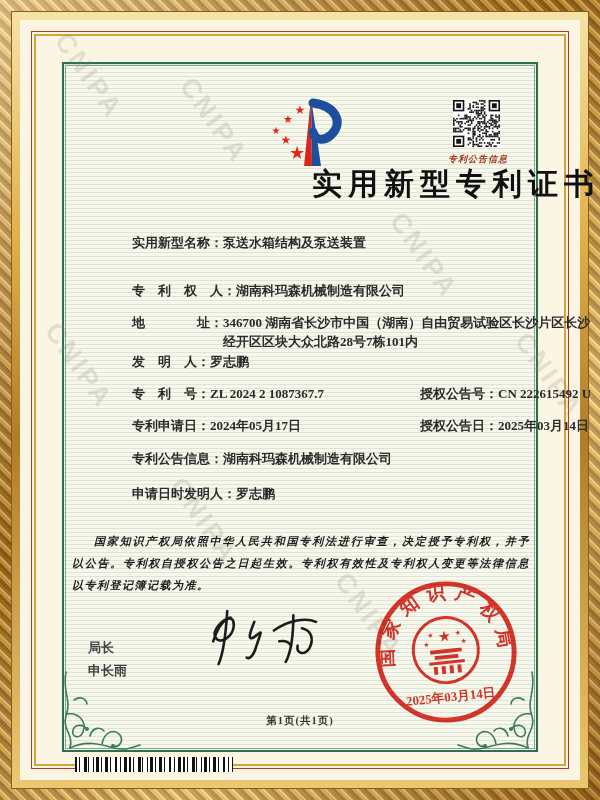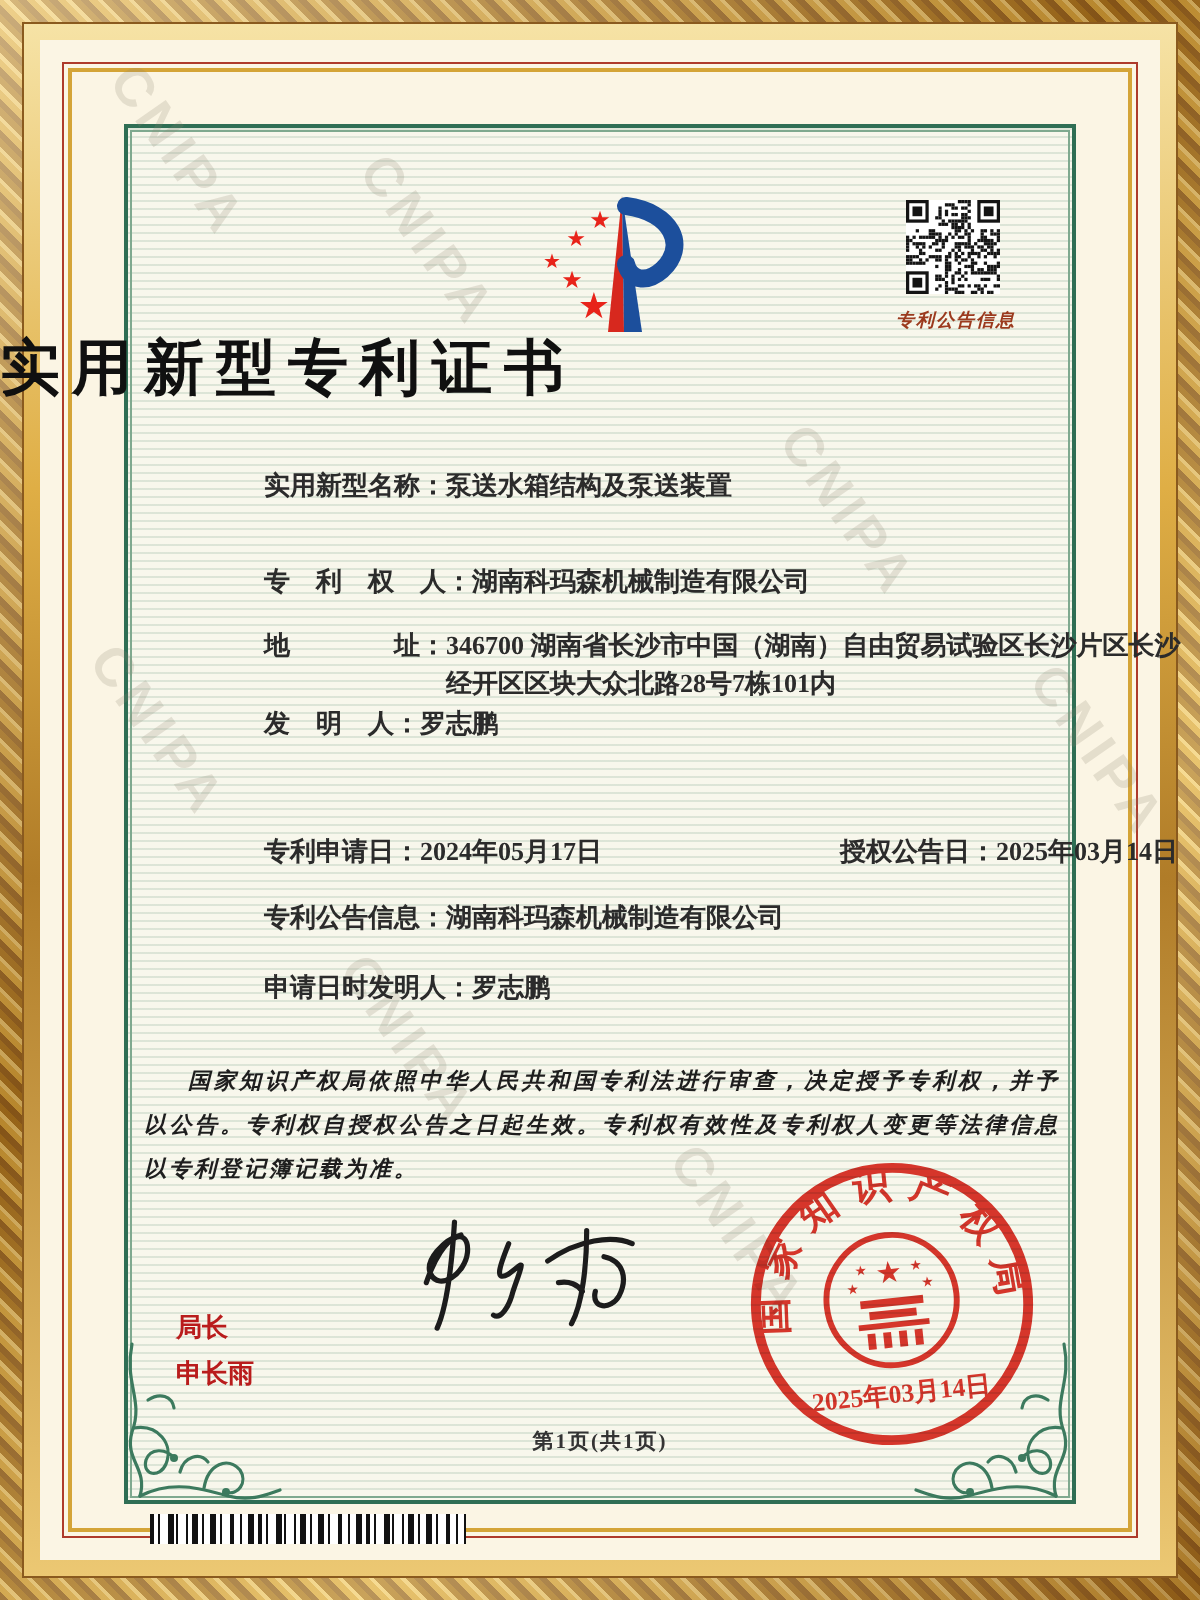--- a/index.html
+++ b/index.html
@@ -45,35 +45,35 @@
     font-weight:700;font-size:27px;letter-spacing:3px;
     color:rgba(140,130,108,.20);transform:rotate(55deg);white-space:nowrap;
   }
   
   .cert-no{position:absolute;left:88px;top:94px;font-size:13px;font-weight:600;color:#222;letter-spacing:1px;z-index:4;}
   .logo{position:absolute;left:260px;top:96px;width:95px;height:75px;z-index:4;}
   .qr-wrap{position:absolute;left:448px;top:100px;width:56px;text-align:center;z-index:4;}
   .qr{width:47px;height:47px;background:#fff;display:inline-block;}
   .qr-label{margin-top:2px;font-size:9px;font-weight:700;font-style:italic;color:#9b3a1e;letter-spacing:1px;white-space:nowrap;}
   .title{
-    position:absolute;left:0;top:164px;width:100%;text-align:left;z-index:4;
+    position:absolute;left:0;top:164px;width:100%;text-align:right;z-index:4;
     font-size:30px;font-weight:700;color:#101010;letter-spacing:6px;
   }
   
   .row{position:absolute;left:88px;z-index:4;font-size:13px;font-weight:600;color:#2b2b2b;line-height:19px;}
   .row .lbl{white-space:pre;margin-left:44px;}
   .row .val{white-space:pre-wrap;}
   .addr-val{display:inline-block;vertical-align:top;width:372px;}
   .col-right{position:absolute;left:332px;top:0;white-space:nowrap;}
   .legal{
     position:absolute;left:72px;top:530px;width:458px;z-index:4;
     font-size:11px;font-style:italic;font-weight:600;color:#1e1e1e;
     letter-spacing:1.5px;line-height:22px;text-align:justify;text-indent:2em;
   }
-  .director{position:absolute;left:88px;top:652px;z-index:4;font-size:13px;font-weight:600;color:#b91c1c;line-height:23px;}
+  .director{position:absolute;left:88px;top:636px;z-index:4;font-size:13px;font-weight:600;color:#404040;line-height:23px;}
   .signature{position:absolute;left:198px;top:604px;width:130px;height:66px;z-index:4;}
   .seal{position:absolute;left:372px;top:578px;width:148px;height:148px;z-index:5;opacity:.92;mix-blend-mode:multiply;transform:rotate(-6deg);}
   .footer-page{position:absolute;left:0;top:714px;width:100%;text-align:center;z-index:4;font-size:10.5px;font-weight:600;color:#333;letter-spacing:1px;}
   .barcode{
     position:absolute;left:75px;top:757px;width:158px;height:15px;z-index:6;
     background:linear-gradient(90deg,#111 0 2px,#fff 2px 4px,#111 4px 5px,#fff 5px 9px,#111 9px 12px,#fff 12px 13px,#111 13px 14px,#fff 14px 18px,#111 18px 19px,#fff 19px 21px,#111 21px 24px,#fff 24px 26px,#111 26px 27px,#fff 27px 30px,#111 30px 33px,#fff 33px 35px,#111 35px 36px,#fff 36px 40px,#111 40px 42px,#fff 42px 45px,#111 45px 46px,#fff 46px 49px,#111 49px 52px,#fff 52px 54px);
     background-size:54px 100%;background-repeat:repeat-x;
   }
 </style>
 </head>
@@ -442,20 +442,24 @@
   </div>
 
   <div class="row" style="top:313px">
     <span class="lbl" style="vertical-align:top">地　　　　址：</span><span class="val addr-val">346700 湖南省长沙市中国（湖南）自由贸易试验区长沙片区长沙经开区区块大众北路28号7栋101内</span>
   </div>
 
   <div class="row" style="top:352px">
     <span class="lbl">发　明　人：</span><span class="val">罗志鹏</span>
   </div>
 
+  <div class="row" style="top:384px;width:458px">
+    <span class="lbl">专　利　号：</span><span class="val">ZL 2024 2 1087367.7</span>
+    <span class="col-right"><span>授权公告号：</span><span>CN 222615492 U</span></span>
+  </div>
 
   <div class="row" style="top:416px;width:458px">
     <span class="lbl">专利申请日：</span><span class="val">2024年05月17日</span>
     <span class="col-right"><span>授权公告日：</span><span>2025年03月14日</span></span>
   </div>
 
   <div class="row" style="top:449px">
     <span class="lbl">专利公告信息：</span><span class="val">湖南科玛森机械制造有限公司</span>
   </div>
 

